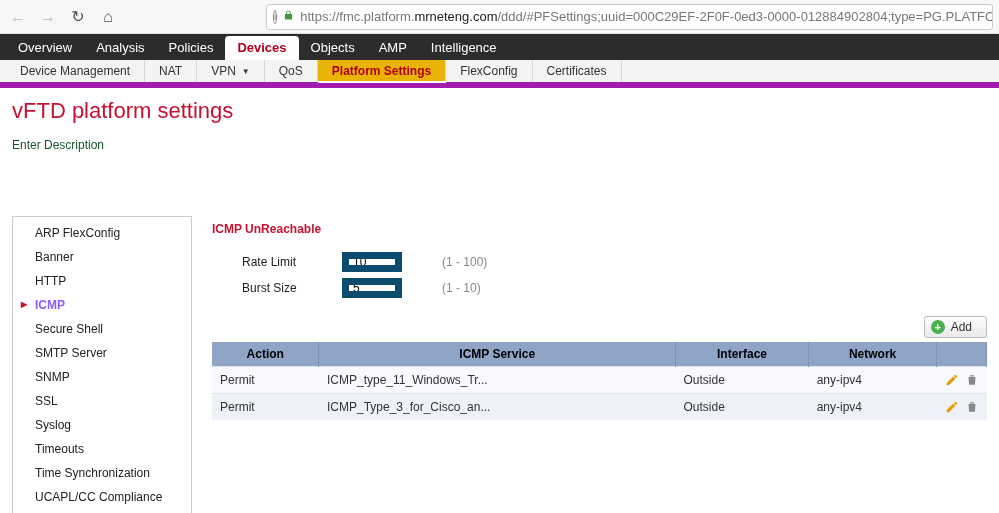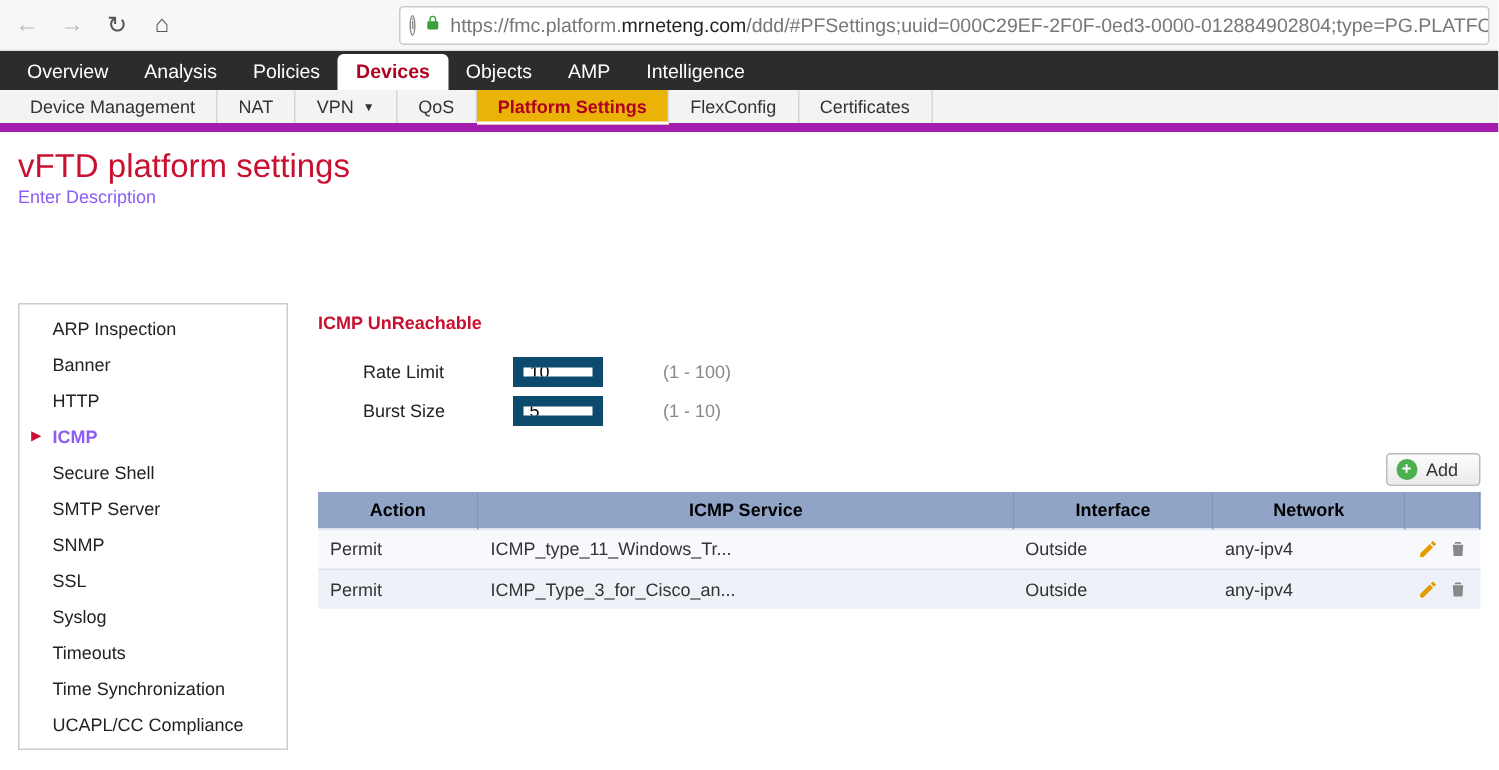--- a/index.html
+++ b/index.html
@@ -95,21 +95,21 @@
     color: #b00020;
     font-weight: bold;
     border-bottom: 2px solid #fff;
     margin-bottom: -1px;
   }
   .caret { font-size: 8px; margin-left:2px; }
 
   
   .page-head { padding: 10px 12px 4px; }
   .page-title { color: #c81030; font-size: 22px; font-weight: 300; }
-  .page-desc { color: #8b5cf6; font-size: 12px; margin-top: 0; }
+  .page-desc { color: #14532d; font-size: 12px; margin-top: 14px; }
 
   
   .main {
     display: flex;
     gap: 20px;
     margin: 60px 12px 0;
   }
   .sidebar {
     width: 180px;
     border: 1px solid #ccc;
@@ -247,21 +247,21 @@
 </div>
 
 <div class="page-head">
   <div class="page-title">vFTD platform settings</div>
   <div class="page-desc">Enter Description</div>
 </div>
 
 <div class="main">
 
   <div class="sidebar">
-    <div class="sitem">ARP Inspection</div>
+    <div class="sitem">ARP FlexConfig</div>
     <div class="sitem">Banner</div>
     <div class="sitem">HTTP</div>
     <div class="sitem active">ICMP</div>
     <div class="sitem">Secure Shell</div>
     <div class="sitem">SMTP Server</div>
     <div class="sitem">SNMP</div>
     <div class="sitem">SSL</div>
     <div class="sitem">Syslog</div>
     <div class="sitem">Timeouts</div>
     <div class="sitem">Time Synchronization</div>

